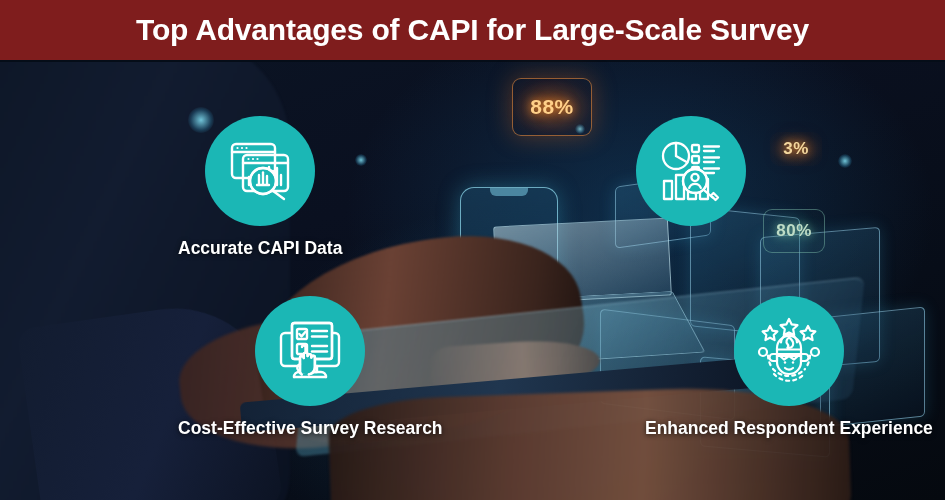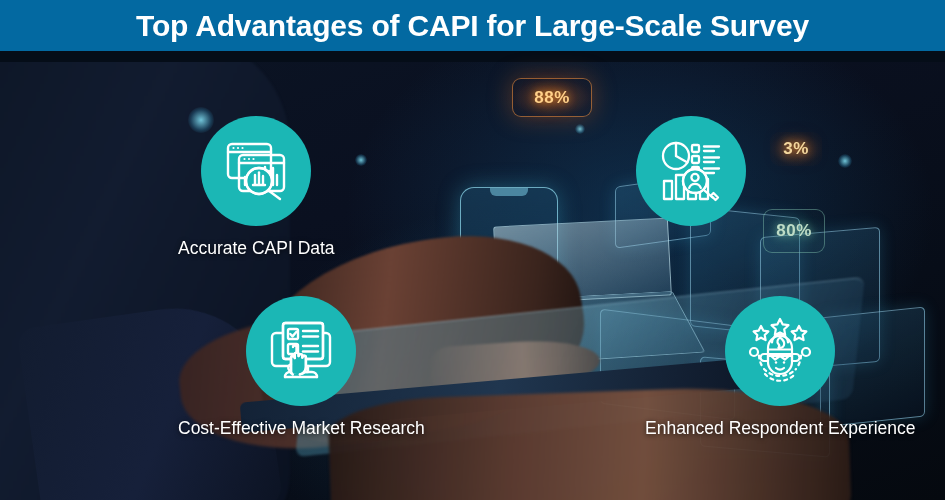--- a/index.html
+++ b/index.html
@@ -18,22 +18,22 @@
     height: 500px;
     overflow: hidden;
     background: #050d18;
   }
 
   
   #header-banner {
     position: absolute;
     left: 0; top: 0;
     width: 945px;
-    height: 51px;
-    background: #0369a1;
+    height: 60px;
+    background: #7f1d1d;
     z-index: 60;
     display: flex;
     align-items: center;
     justify-content: center;
   }
   #header-title {
     color: #ffffff;
     font-size: 30px;
     font-weight: bold;
     letter-spacing: -0.2px;
@@ -207,24 +207,24 @@
     align-items: center;
     justify-content: center;
     border-radius: 9px;
     font-weight: bold;
     letter-spacing: 0.5px;
     z-index: 30;
     font-family: "Liberation Sans", sans-serif;
   }
   #badge-88 {
     left: 512px; top: 78px;
-    width: 80px; height: 39px;
+    width: 80px; height: 58px;
     border: 1.5px solid rgba(235,140,60,0.6);
     color: #ffd089;
-    font-size: 17px;
+    font-size: 21px;
     background: radial-gradient(ellipse at center, rgba(225,105,35,0.35) 0%, rgba(120,45,15,0.12) 70%, rgba(60,25,10,0) 100%);
     text-shadow: 0 0 10px rgba(255,150,40,0.95), 0 0 22px rgba(255,110,20,0.7);
     box-shadow: 0 0 24px rgba(230,110,30,0.35);
   }
   #badge-3 {
     left: 770px; top: 132px;
     width: 52px; height: 34px;
     color: #f4d79d;
     font-size: 17px;
     background: radial-gradient(ellipse at center, rgba(200,95,35,0.28) 0%, rgba(90,40,15,0.08) 70%, rgba(50,20,8,0) 100%);
@@ -255,21 +255,21 @@
     background: #1bb7b5;
     display: flex;
     align-items: center;
     justify-content: center;
   }
   .icon-circle svg { display: block; }
   .advantage-label {
     margin-top: 12px;
     color: #ffffff;
     font-size: 17.5px;
-    font-weight: normal;
+    font-weight: bold;
     white-space: nowrap;
     text-shadow: 0 1px 5px rgba(0,0,0,0.75);
     font-family: "Liberation Sans", sans-serif;
   }
 
   #adv-accurate  { left: 178px; top: 116px; }
   #adv-realtime  { left: 636px; top: 116px; }
   #adv-cost      { left: 178px; top: 296px; }
   #adv-enhanced  { left: 636px; top: 296px; margin-left: 9px; }
 
@@ -409,21 +409,21 @@
           <rect x="21" y="27" width="10" height="10" rx="1.6"></rect>
           <line x1="36" y1="29" x2="51" y2="29"></line>
           <line x1="36" y1="34.5" x2="51" y2="34.5"></line>
           <path d="M26 30c0-2 3.5-2 3.5 0v10" fill="#1bb7b5"></path>
           <path d="M24 56V41c0-2.6 3.8-2.6 3.8 0v-3.4c0-2.6 3.8-2.6 3.8 0v1.4c0-2.5 3.7-2.5 3.7 0v1.6c0-2.4 3.6-2.4 3.6 0V50c0 4-2.6 6.6-6 7.4" fill="#1bb7b5"></path>
           <path d="M24 56V41c0-2.6 3.8-2.6 3.8 0v-3.4c0-2.6 3.8-2.6 3.8 0v1.4c0-2.5 3.7-2.5 3.7 0v1.6c0-2.4 3.6-2.4 3.6 0V50c0 4-2.6 6.6-6 7.4"></path>
           <path d="M24 47c-3 1.4-3.6 4.2-1.6 6.6l3.4 4"></path>
         </svg>
       </span>
     </div>
-    <div class="advantage-label">Cost-Effective Market Research</div>
+    <div class="advantage-label">Cost-Effective Survey Research</div>
   </div>
 
   <div class="advantage" id="adv-enhanced">
     <div class="icon-circle">
       <span>
         <svg width="70" height="70" viewBox="0 0 70 70" fill="none" stroke="#ffffff" stroke-width="2.2" stroke-linecap="round" stroke-linejoin="round">
           <path d="M35 3l2.6 5.3 5.9.9-4.3 4.1 1 5.8-5.2-2.7-5.2 2.7 1-5.8-4.3-4.1 5.9-.9z"></path>
           <path d="M16 10l2.3 4.6 5.1.8-3.7 3.6.9 5.1-4.6-2.4-4.6 2.4.9-5.1-3.7-3.6 5.1-.8z"></path>
           <path d="M54 10l2.3 4.6 5.1.8-3.7 3.6.9 5.1-4.6-2.4-4.6 2.4.9-5.1-3.7-3.6 5.1-.8z"></path>
           <path d="M23 38v-6c0-6.6 5.4-12 12-12s12 5.4 12 12v6"></path>

